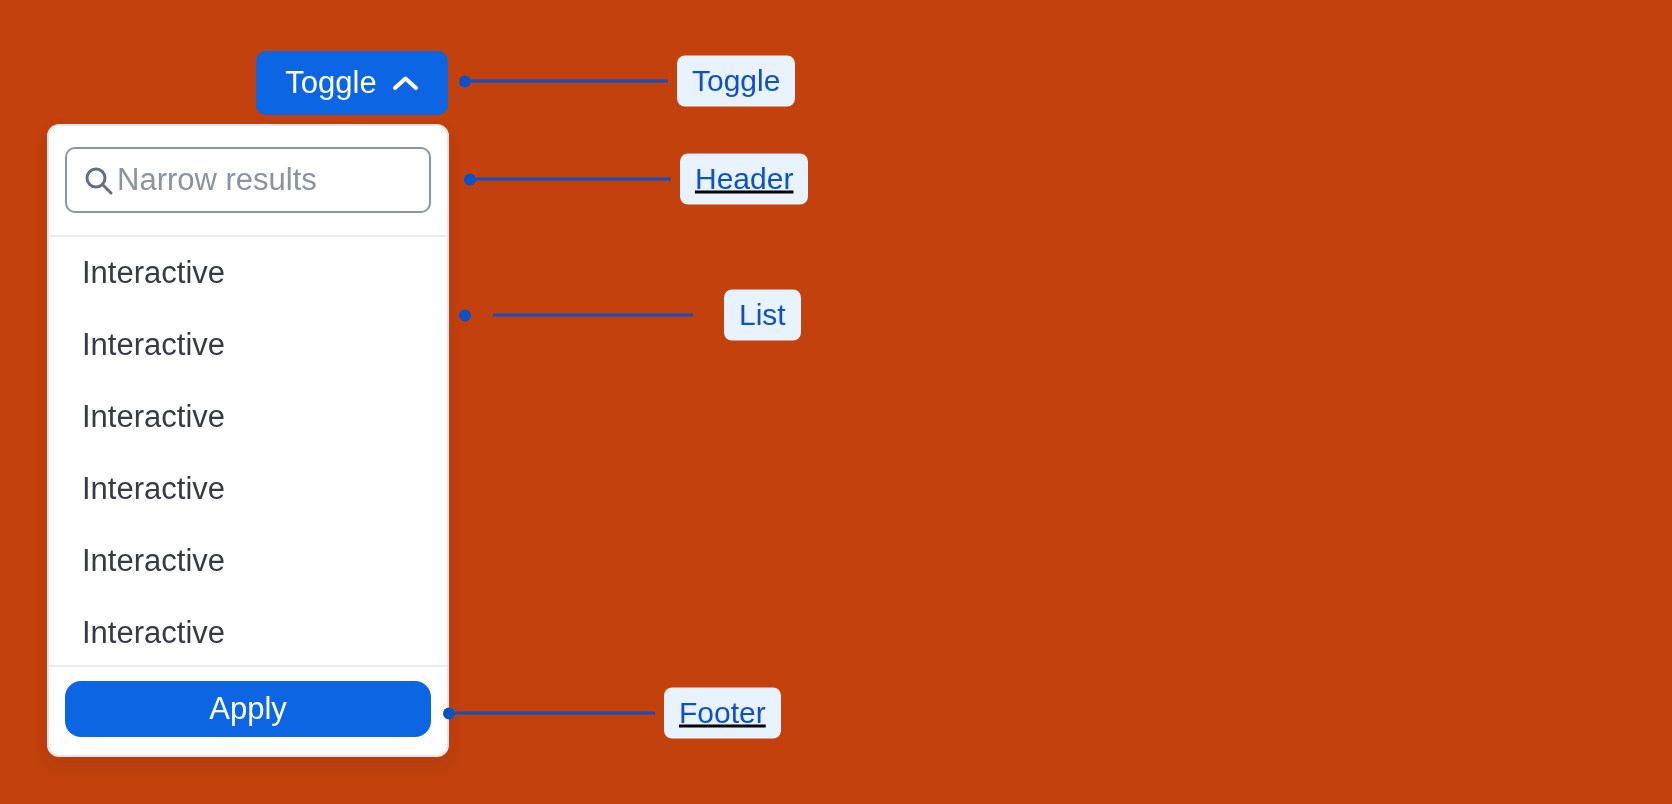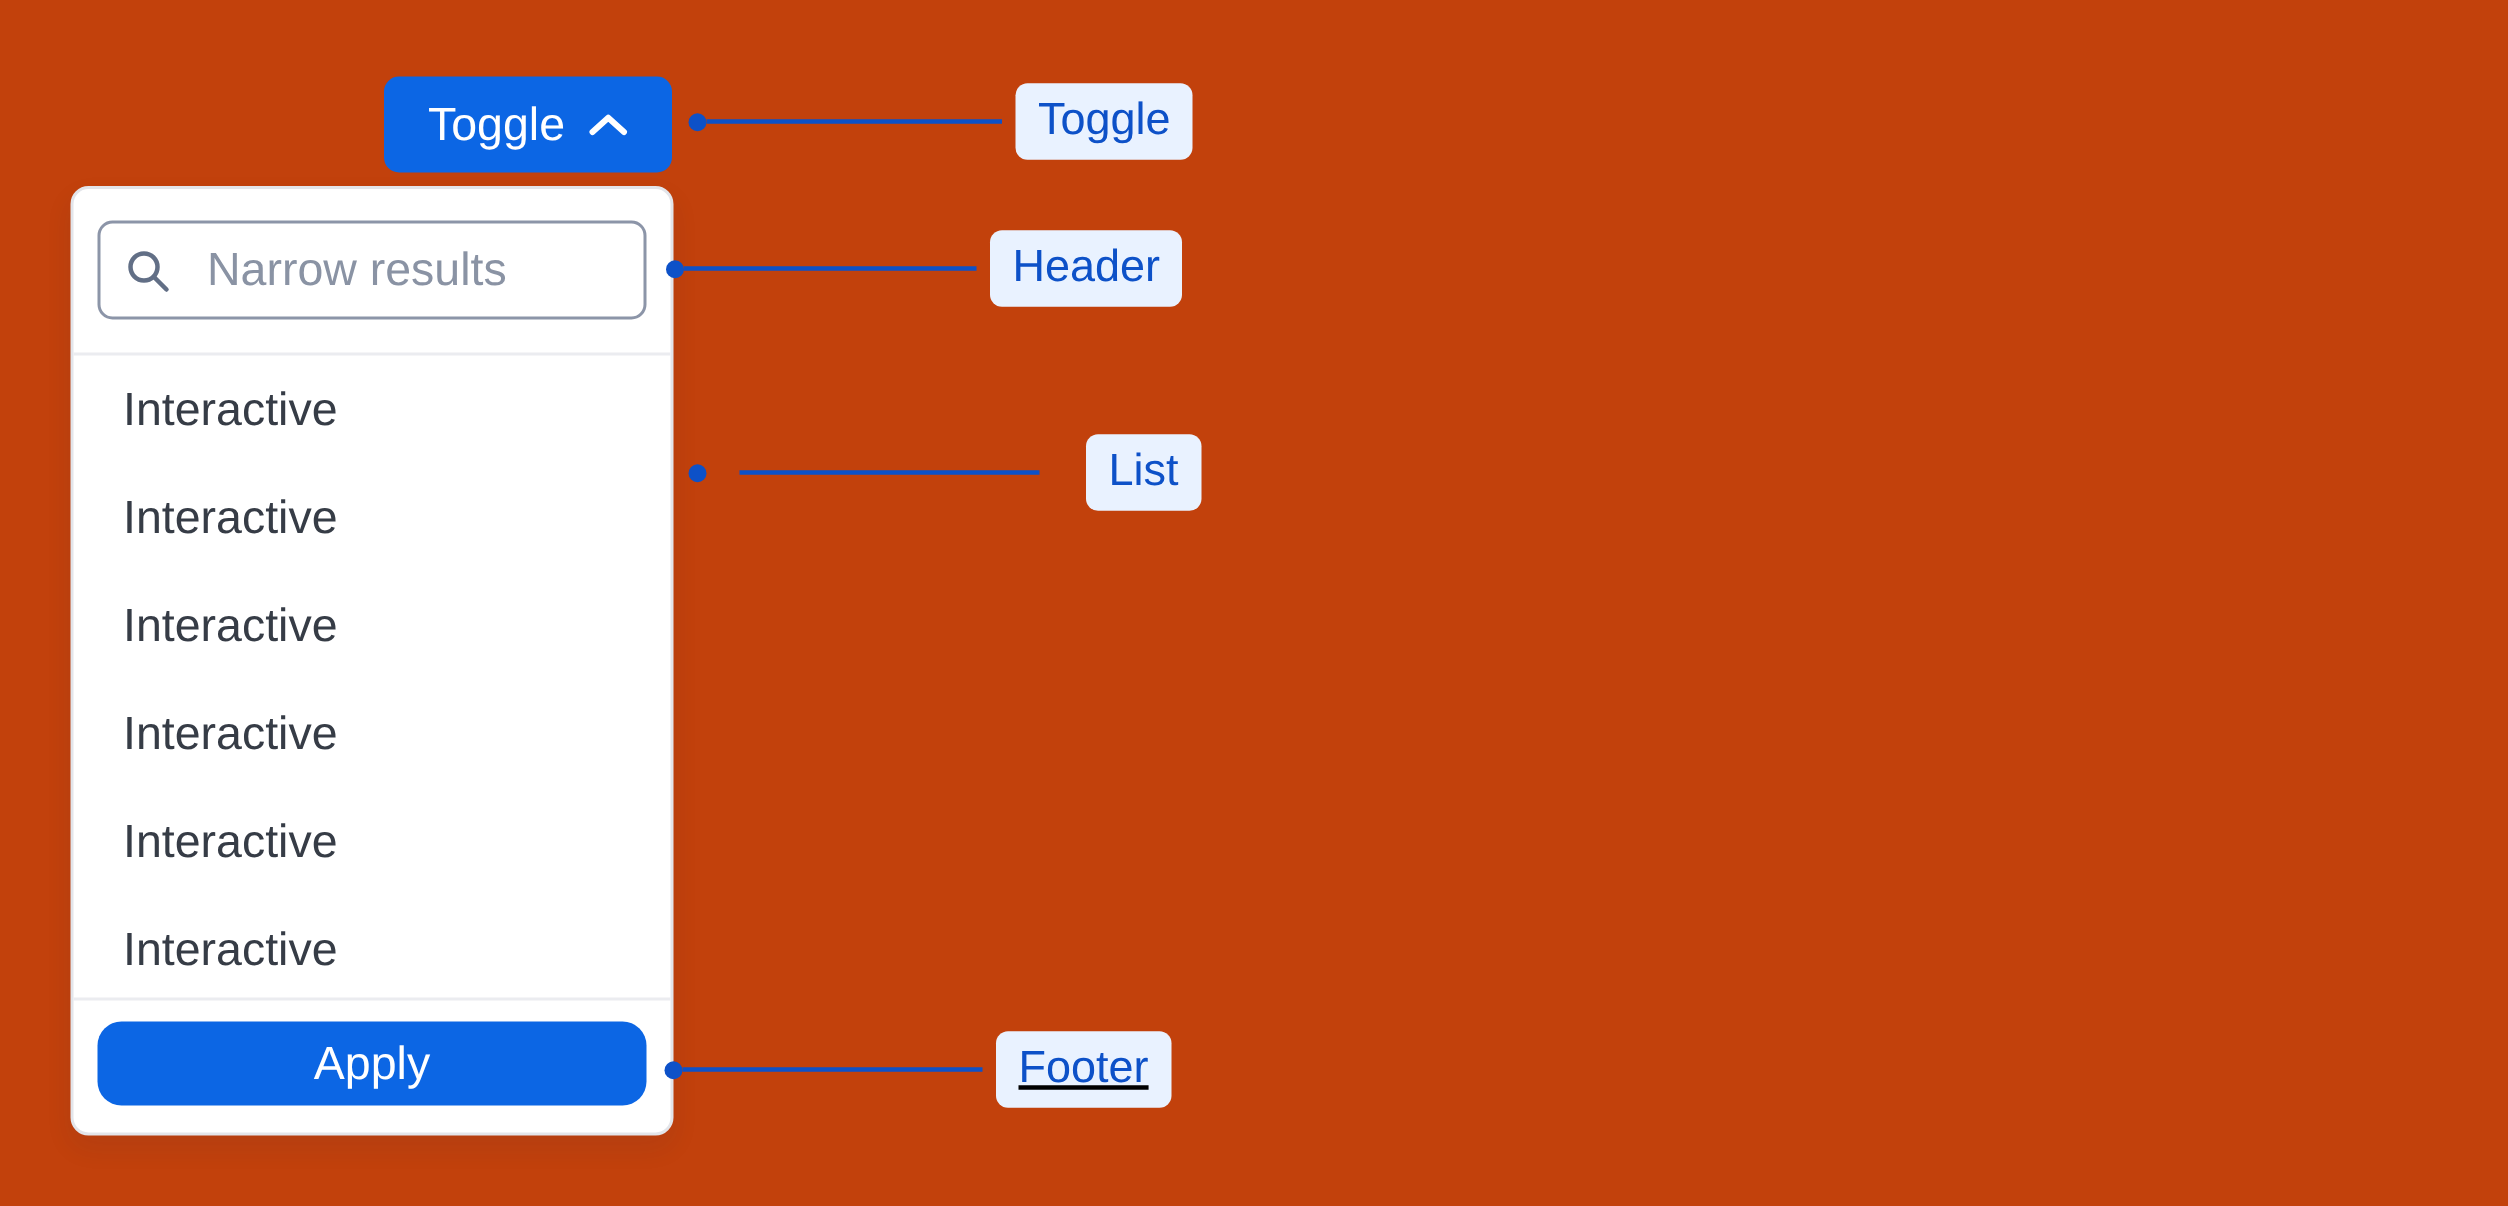--- a/index.html
+++ b/index.html
@@ -59,21 +59,21 @@
     padding: 21px 16px 22px 16px;
     border-bottom: 2px solid var(--divider);
   }
   .search-box {
     height: 66px;
     border: 2px solid #8C95A8;
     border-radius: 10px;
     display: flex;
     align-items: center;
     padding: 0 16px;
-    gap: 24px;
+    gap: 3px;
     background: #ffffff;
   }
   .search-box svg { flex: 0 0 auto; display: block; }
   .search-box input {
     border: none;
     outline: none;
     flex: 1 1 auto;
     min-width: 0;
     font-family: "Liberation Sans", sans-serif;
     font-size: 31px;
@@ -135,21 +135,21 @@
     background: var(--pill-bg);
     color: var(--anno-text);
     font-size: 30px;
     font-weight: 500;
     line-height: 1;
     padding: 10px 15px 11px 15px;
     border-radius: 8px;
   }
   .anno-toggle { left: 459px; top: 81px; }
   .anno-toggle .line { width: 197px; }
-  .anno-header { left: 444px; top: 179px; }
+  .anno-header { left: 464px; top: 179px; text-decoration: underline; }
   .anno-header .line { width: 195px; }
   .anno-list   { left: 459px; top: 315px; gap: 22px; }
   .anno-list   .line { width: 200px; }
   .anno-footer { left: 443px; top: 713px; text-decoration: underline; }
   .anno-footer .line { width: 200px; }
 </style>
 </head>
 <body>
 
 <div class="stage">

